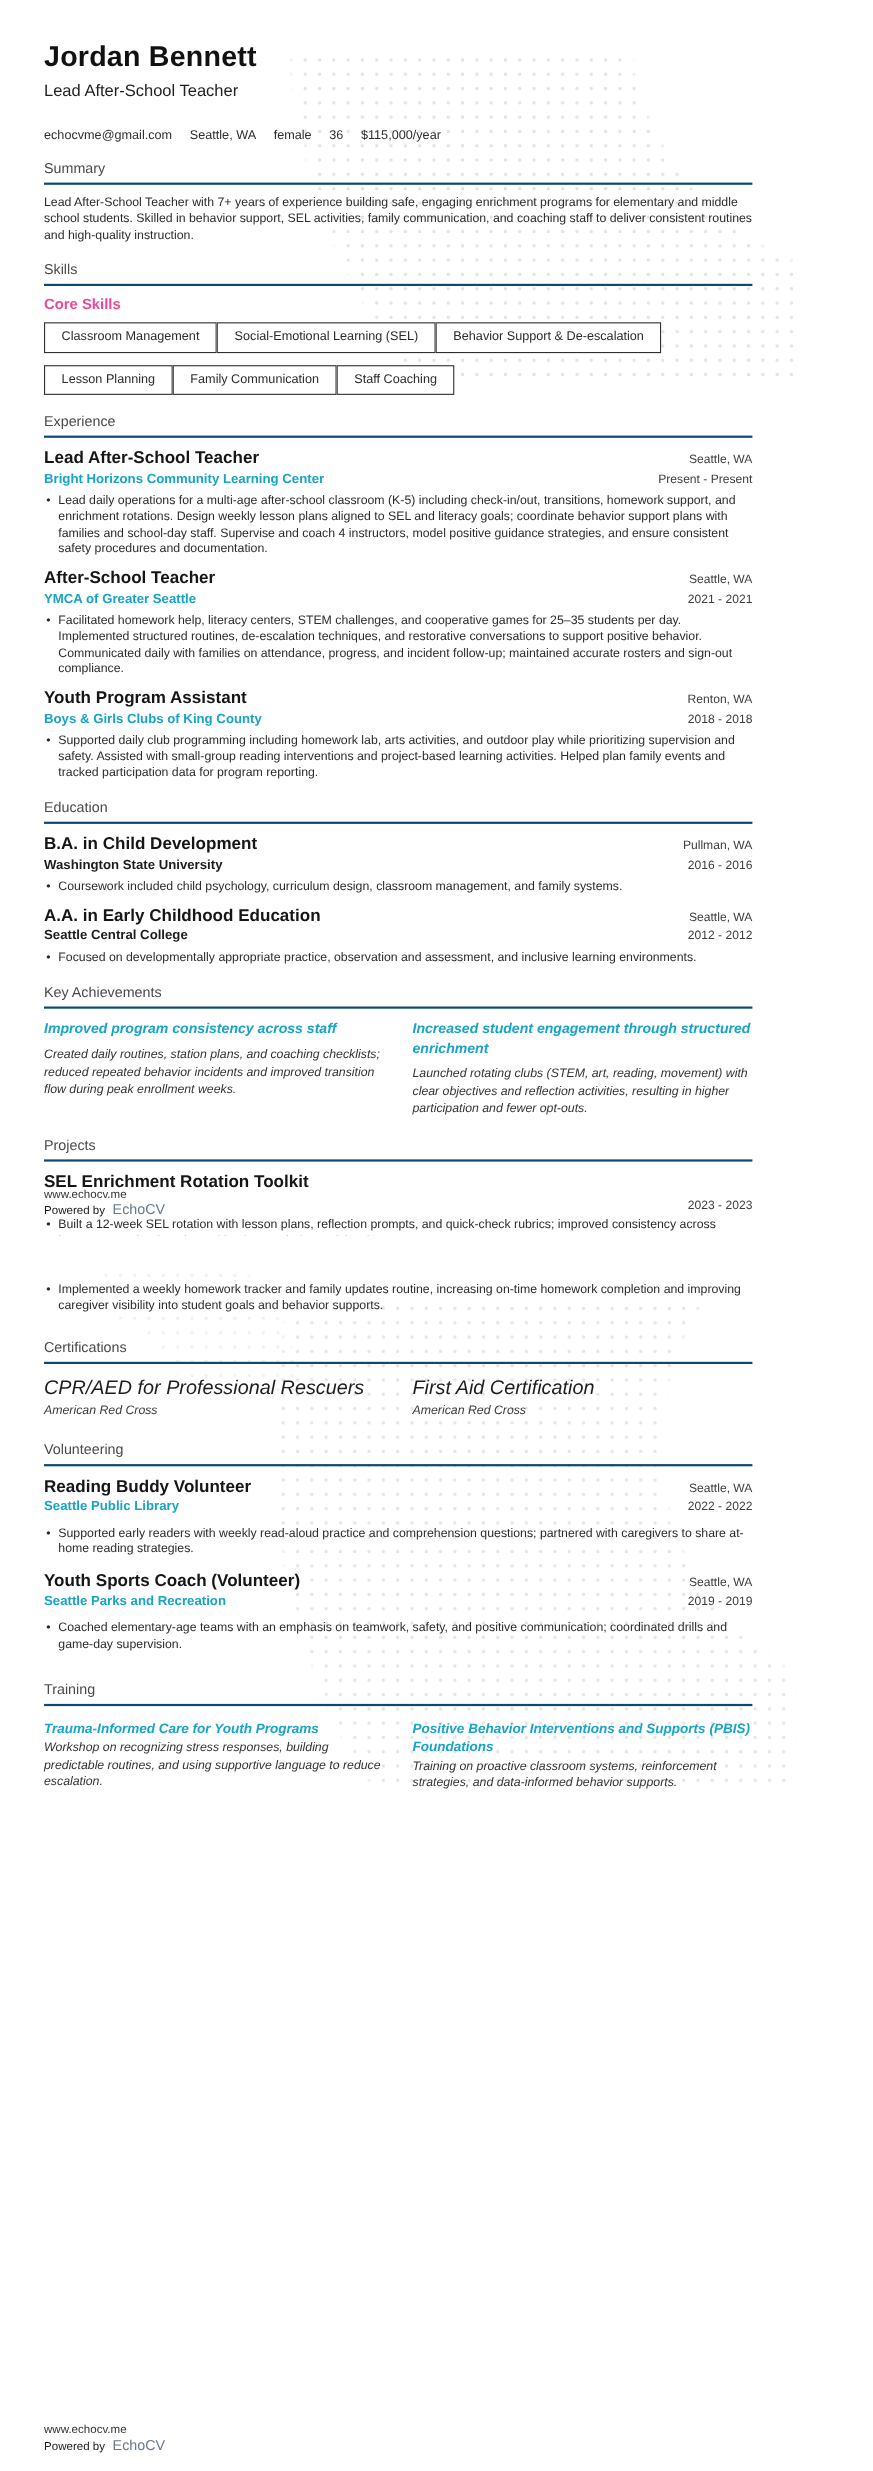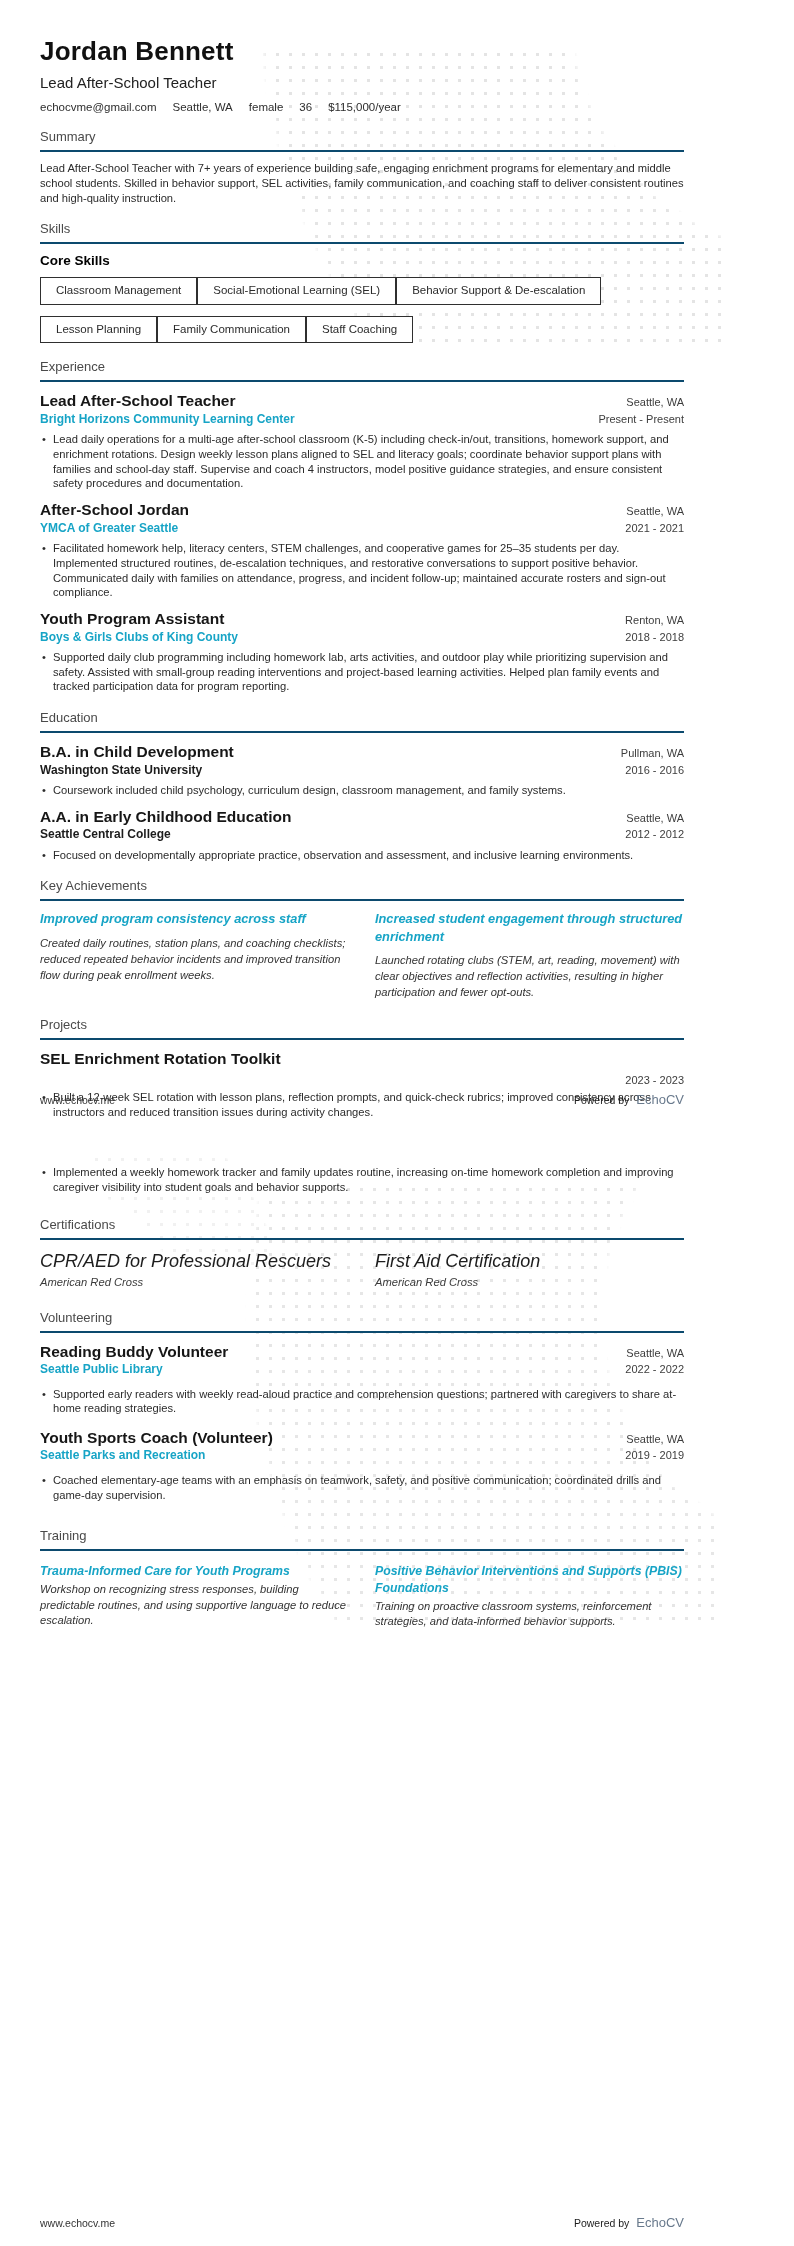--- a/index.html
+++ b/index.html
@@ -37,33 +37,33 @@
   }
   .dots-p2-tl {
     top:30px; left:90px; width:240px; height:120px; opacity:.35;
     -webkit-mask-image:radial-gradient(circle at -10% 120%, transparent 35%, #000 36%, #000 70%, transparent 71%);
     mask-image:radial-gradient(circle at -10% 120%, transparent 35%, #000 36%, #000 70%, transparent 71%);
   }
 
   
   .name { font-size:26px; font-weight:700; color:#111; letter-spacing:.2px; }
   .job-subtitle { font-size:15px; color:#222; margin-top:7px; }
-  .contact { display:flex; gap:16px; margin-top:10px; font-size:11.5px; color:#2e2e2e; }
+  .contact { display:flex; gap:16px; margin-top:26px; font-size:11.5px; color:#2e2e2e; }
 
   
   .section { margin-top:16px; }
   .sec-head {
     font-size:13px; color:#4a4a4a; font-weight:400;
     padding-bottom:6px; border-bottom:2px solid #0c4a6e;
   }
   .sec-body { margin-top:9px; }
   .body-text { font-size:11.2px; line-height:1.32; color:#2b2b2b; }
 
   
-  .group-label { font-size:13.5px; font-weight:700; color:#000000; margin-bottom:9px; }
+  .group-label { font-size:13.5px; font-weight:700; color:#ec4899; margin-bottom:9px; }
   .chips { display:flex; flex-wrap:wrap; gap:11px 0; }
   .chip {
     border:1px solid #2f2f2f; background:#fff; color:#2b2b2b;
     font-size:11.5px; padding:7px 15px; line-height:1;
   }
 
   
   .entry { margin-bottom:9px; }
   .row { display:flex; justify-content:space-between; align-items:baseline; }
   .entry-title { font-size:15.5px; font-weight:700; color:#161616; line-height:1.25; }
@@ -86,21 +86,21 @@
   .cert-issuer { font-size:11.2px; color:#3a3a3a; margin-top:2px; }
   .train-title { font-size:12.3px; font-weight:700; color:var(--teal); line-height:1.35; }
   .train-text { font-size:11.2px; line-height:1.4; color:#333; margin-top:2px; }
 
   
   .proj-date { text-align:right; margin-top:6px; }
 
   
   .page-footer {
     position:absolute; z-index:1; left:40px; right:40px; bottom:16px;
-    display:flex; justify-content:space-between; align-items:baseline;
+    display:flex; justify-content:space-between; align-items:baseline;flex-direction:column;
   }
   .footer-site { font-size:10.5px; color:#333; }
   .powered { font-size:10.5px; color:#1c1c1c; }
   .powered .brand { font-size:13px; color:#68798c; margin-left:4px; }
 
   :root { --teal:#17a4c6; }
 </style>
 </head>
 <body>
 
@@ -154,21 +154,21 @@
             <span class="org teal">Bright Horizons Community Learning Center</span>
             <span class="meta">Present - Present</span>
           </div>
           <ul class="bullets">
             <li>Lead daily operations for a multi-age after-school classroom (K-5) including check-in/out, transitions, homework support, and enrichment rotations. Design weekly lesson plans aligned to SEL and literacy goals; coordinate behavior support plans with families and school-day staff. Supervise and coach 4 instructors, model positive guidance strategies, and ensure consistent safety procedures and documentation.</li>
           </ul>
         </div>
 
         <div class="entry">
           <div class="row">
-            <span class="entry-title">After-School Jordan</span>
+            <span class="entry-title">After-School Teacher</span>
             <span class="meta">Seattle, WA</span>
           </div>
           <div class="row">
             <span class="org teal">YMCA of Greater Seattle</span>
             <span class="meta">2021 - 2021</span>
           </div>
           <ul class="bullets">
             <li>Facilitated homework help, literacy centers, STEM challenges, and cooperative games for 25–35 students per day. Implemented structured routines, de-escalation techniques, and restorative conversations to support positive behavior. Communicated daily with families on attendance, progress, and incident follow-up; maintained accurate rosters and sign-out compliance.</li>
           </ul>
         </div>

